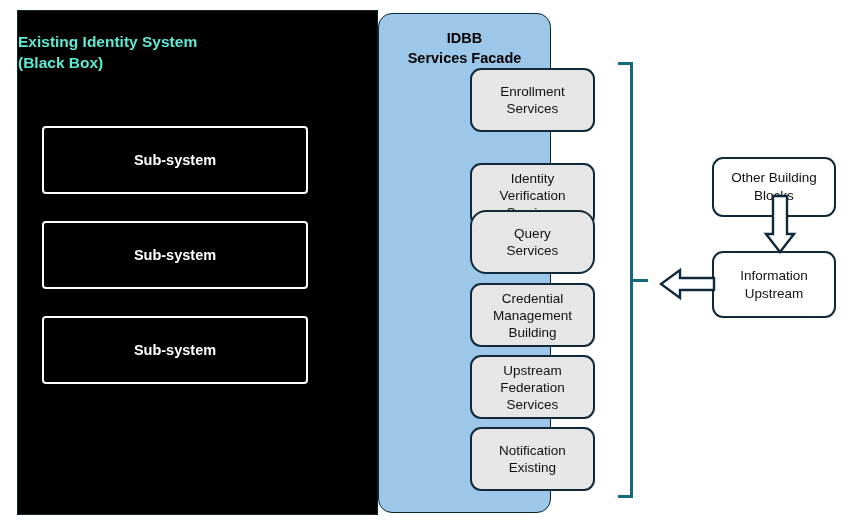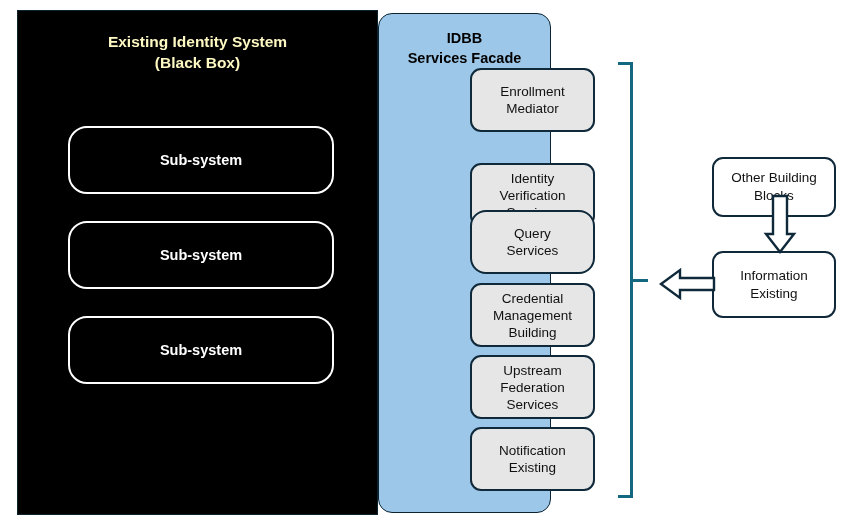--- a/index.html
+++ b/index.html
@@ -28,36 +28,35 @@
     height: 505px;
     background: #000000;
     border: 1px solid #0b2430;
     box-sizing: border-box;
   }
   #black-box-title {
     position: absolute;
     left: 0;
     top: 20px;
     width: 100%;
-    text-align: center;
-    color: #fef9c3;
+    color: #5eead4;
     font-size: 15.5px;
     font-weight: bold;
     line-height: 21px;
     white-space: pre-line;
   }
 
   .subsystem {
     position: absolute;
-    left: 68px;
+    left: 42px;
     width: 266px;
     height: 68px;
     background: #000000;
     border: 2px solid #ffffff;
-    border-radius: 19px;
+    border-radius: 4px;
     box-sizing: border-box;
     display: flex;
     align-items: center;
     justify-content: center;
     color: #ffffff;
     font-size: 14.5px;
     font-weight: bold;
   }
   #subsystem-1 { top: 126px; }
   #subsystem-2 { top: 221px; }
@@ -203,21 +202,21 @@
   <div class="subsystem" id="subsystem-1">Sub-system</div>
   <div class="subsystem" id="subsystem-2">Sub-system</div>
   <div class="subsystem" id="subsystem-3">Sub-system</div>
 
   <div id="facade-box">
     <div id="facade-title">IDBB
 Services Facade</div>
   </div>
 
   <div class="service-box" style="top:68px;">Enrollment
-Mediator</div>
+Services</div>
   <div class="service-box" style="top:139px;margin-top:24px;">Identity
 Verification
 Services</div>
   <div class="service-box" style="top:210px;border-radius:16px;">Query
 Services</div>
   <div class="service-box" style="top:283px;">Credential
 Management
 Building</div>
   <div class="service-box" style="top:355px;">Upstream
 Federation
@@ -229,21 +228,21 @@
     <div class="b-vert"></div>
     <div class="b-top"></div>
     <div class="b-bottom"></div>
     <div class="b-mid"></div>
   </div>
 
   <div class="plain-box" id="other-building-blocks">Other Building
 Blocks</div>
 
   <div class="plain-box" id="information-mediator">Information
-Existing</div>
+Upstream</div>
 
   <svg class="block-arrow" id="arrow-down" viewBox="0 0 56 58">
     <polygon points="21,0 35,0 35,38 42,38 28,56 14,38 21,38" fill="#ffffff" stroke="#10293a" stroke-width="2.4" stroke-linejoin="miter"></polygon>
   </svg>
 
   <svg class="block-arrow" id="arrow-left" viewBox="0 0 58 32">
     <polygon points="56,10 22,10 22,2 3,16 22,30 22,22 56,22" fill="#ffffff" stroke="#10293a" stroke-width="2.4" stroke-linejoin="miter"></polygon>
   </svg>
 
 </div>

